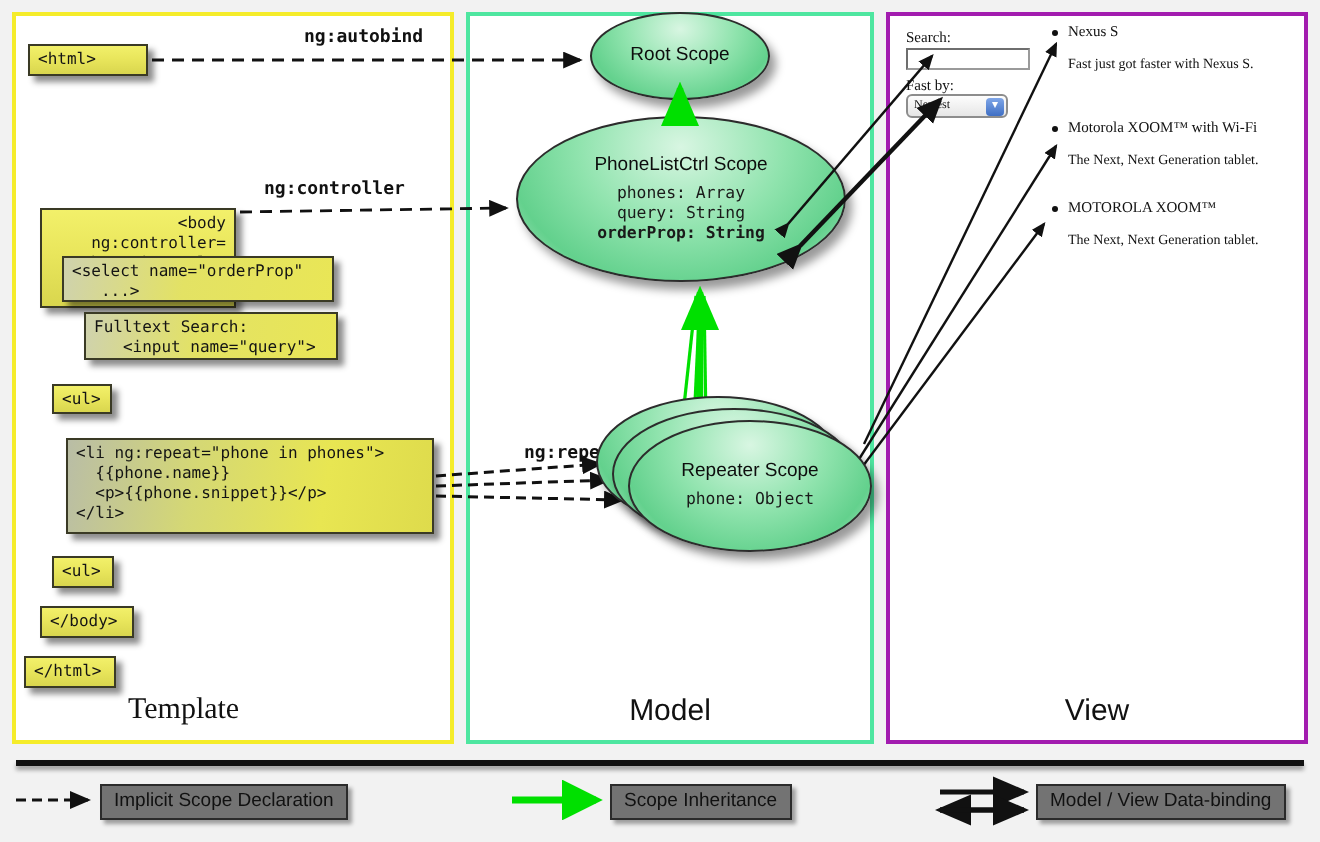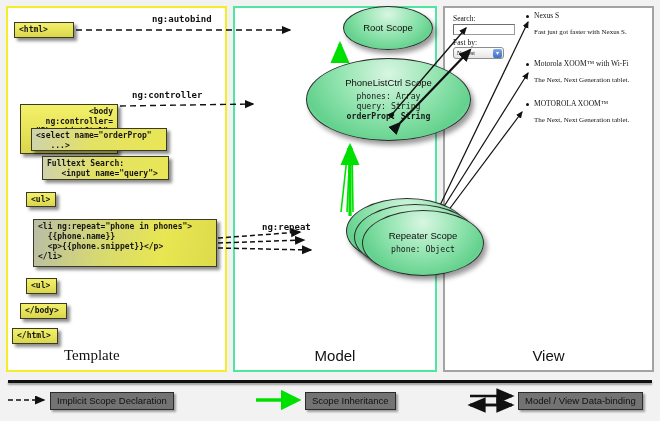--- a/index.html
+++ b/index.html
@@ -9,58 +9,57 @@
     font-family:"Liberation Sans", sans-serif;
     overflow:hidden;
     position:relative;
   }
   #root{position:absolute;left:0;top:0;width:660px;height:421px;}
 
   
   .panel{position:absolute;background:#ffffff;box-sizing:border-box;}
   #panel-template{left:6px;top:6px;width:221px;height:366px;border:2px solid #f5ec2a;}
   #panel-model{left:233px;top:6px;width:204px;height:366px;border:2px solid #4ee6a0;}
-  #panel-view{left:443px;top:6px;width:211px;height:366px;border:2px solid #a3a3a3;}
+  #panel-view{left:443px;top:6px;width:211px;height:366px;border:2px solid #a21caf;}
 
   .panel-label{
     position:absolute;bottom:6px;width:100%;text-align:center;
     font-size:15px;color:#111;font-family:"Liberation Sans",sans-serif;
   }
   #panel-template .panel-label{text-align:left;padding-left:56px;font-family:Liberation Serif, serif;}
 
   
   .codebox{
     position:absolute;box-sizing:border-box;
     border:1px solid #3a3a25;
     background:linear-gradient(180deg,#f2f06a 0%,#e9e65c 45%,#d9d64e 100%);
     box-shadow:3px 3px 3px rgba(0,0,0,.45);
     font-family:"DejaVu Sans Mono", monospace;
     font-size:8px;line-height:1.25;
     color:#141414;
     padding:2px 4px;
     white-space:pre;
-    font-weight:bold;
+    font-weight:normal;
   }
   .codebox.grad-lr{
     background:linear-gradient(100deg,#b9bda6 0%,#d5d874 35%,#e8e652 70%,#dedb4c 100%);
   }
   .codebox.grad-sel{
     background:linear-gradient(100deg,#cfd2ae 0%,#e3e264 45%,#e9e656 100%);
   }
 
   
   .scope{
     position:absolute;box-sizing:border-box;
     border-radius:50%;
     border:1.3px solid #2c2c2c;
     background:radial-gradient(ellipse at 50% 18%, #d8f6e2 0%, #8fe3ad 45%, #63d18d 75%, #bfe9cf 100%);
     box-shadow:3px 4px 5px rgba(0,0,0,.4);
     display:flex;flex-direction:column;align-items:center;justify-content:center;
     text-align:right;
-    margin-left:48px;
   }
   .scope .sc-title{
     font-family:"Liberation Sans",sans-serif;
     font-size:9.5px;color:#0d0d0d;line-height:1.15;
   }
   .scope .sc-props{
     font-family:"DejaVu Sans Mono",monospace;
     font-size:8.2px;color:#1a1a1a;line-height:1.25;margin-top:2px;white-space:pre;
   }
 

